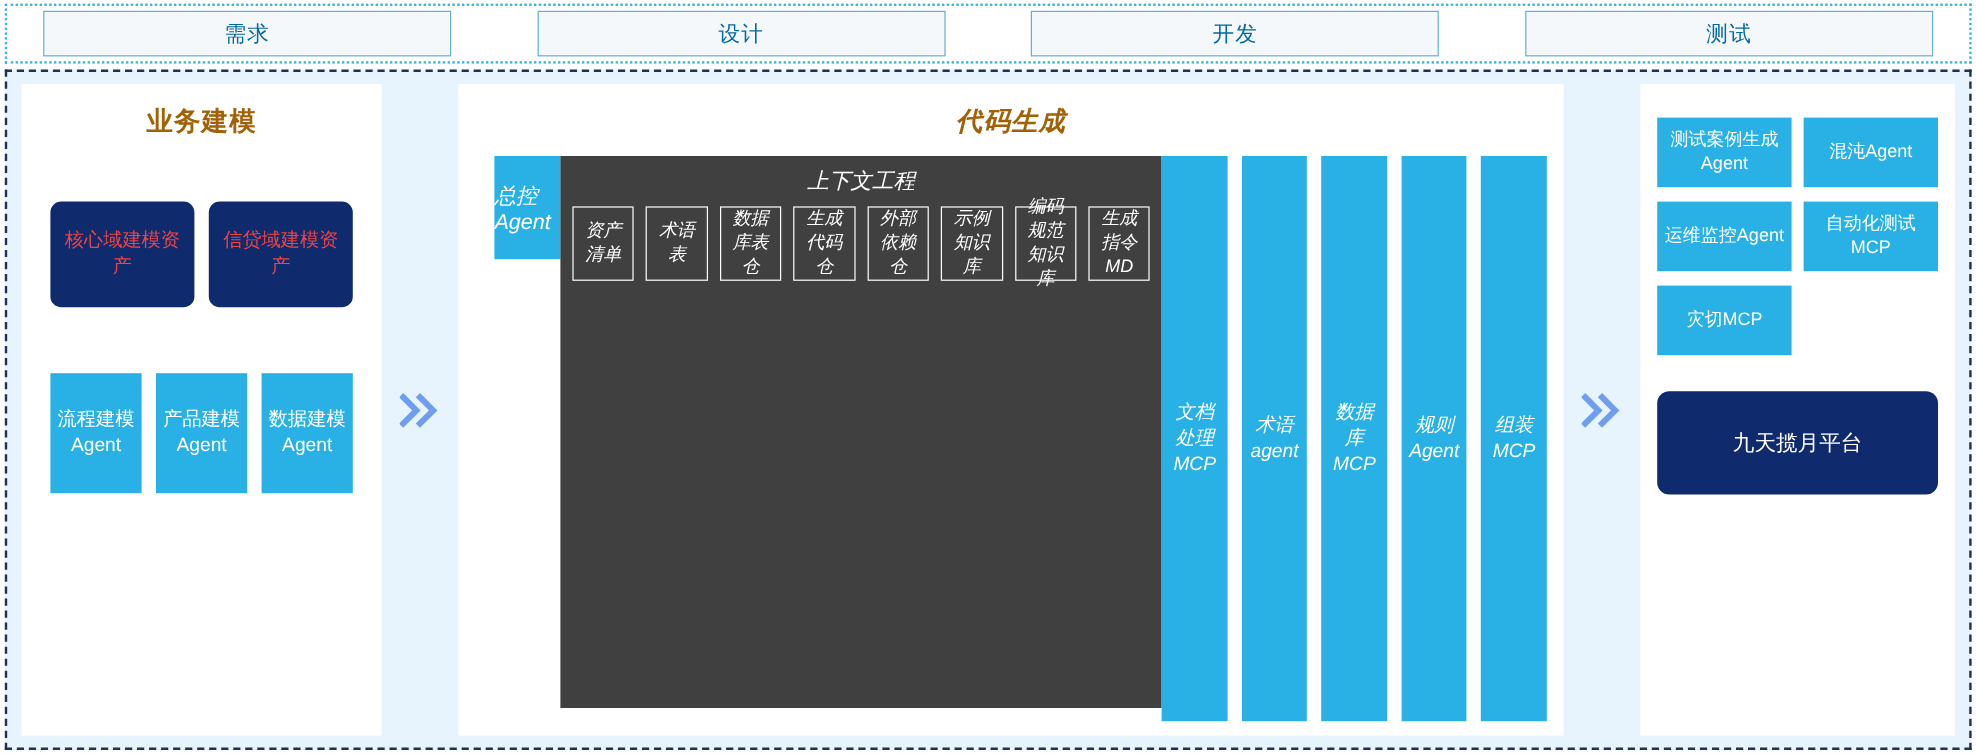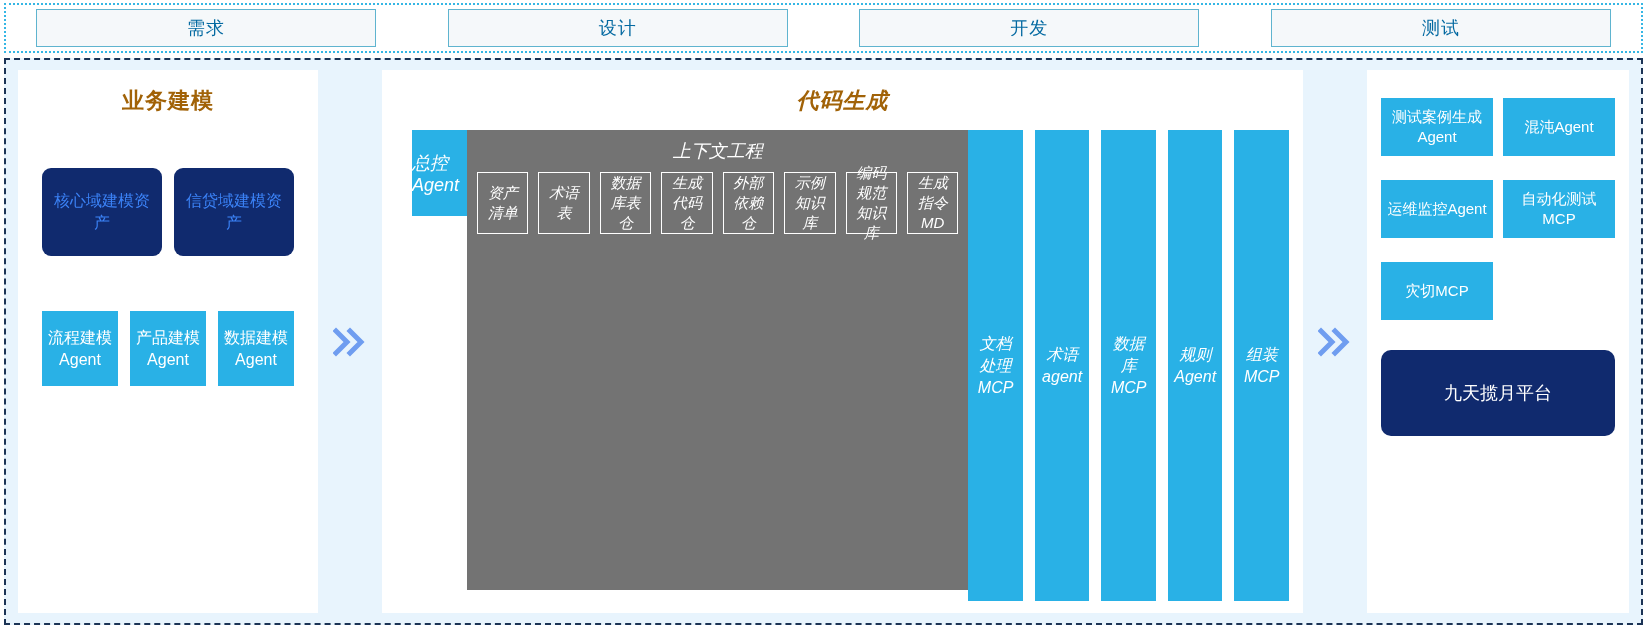--- a/index.html
+++ b/index.html
@@ -73,48 +73,48 @@
     color:#6f9df0;
   }
 
   
   .left-body{flex:1 1 auto;display:flex;flex-direction:column;justify-content:flex-start;}
   .navy-row{display:flex;gap:12px;justify-content:center;margin-top:52px;}
   .navy-card{
     width:120px;height:88px;
     background:#102a6e;
     border-radius:9px;
-    color:#3b82f6;
+    color:#ef4444;
     font-size:16px;line-height:22px;
     display:flex;align-items:center;justify-content:center;
     text-align:center;
     padding:0 6px;box-sizing:border-box;
   }
   .agent-row{display:flex;gap:12px;justify-content:center;margin-top:55px;}
   .agent-card{
-    width:76px;height:75px;
+    width:76px;height:100px;
     background:#29b1e6;
     color:#ffffff;
     font-size:16px;line-height:22px;
     display:flex;align-items:center;justify-content:center;
     text-align:center;
     padding:0 4px;box-sizing:border-box;
   }
 
   
   .center-body{flex:1 1 auto;display:flex;flex-direction:row;margin-top:14px;margin-left:16px;}
   .master-agent{
     height:86px;
     background:#29b1e6;
     color:#ffffff;font-size:18px;
     display:flex;align-items:center;justify-content:center;
     margin-bottom:11px;
   }
   .ctx-block{
-    background:#737373;
+    background:#404040;
     padding:9px 10px 13px 10px;
     box-sizing:border-box;
     margin-bottom:11px;
   }
   .ctx-title{
     text-align:center;color:#ffffff;font-size:18px;
     margin-bottom:9px;
   }
   .ctx-row{display:flex;gap:10px;justify-content:space-between;}
   .ctx-item{
@@ -134,21 +134,21 @@
     background:#29b1e6;
     color:#ffffff;
     font-size:16px;line-height:22px;
     display:flex;align-items:center;justify-content:center;
     text-align:center;
     padding:0 4px;box-sizing:border-box;
   }
 
   
   .right-body{flex:1 1 auto;display:flex;flex-direction:column;margin-top:16px;}
-  .right-grid{display:grid;grid-template-columns:1fr 1fr;gap:24px 10px;}
+  .right-grid{display:grid;grid-template-columns:1fr 1fr;gap:12px 10px;}
   .right-card{
     height:58px;
     background:#29b1e6;
     color:#ffffff;
     font-size:15px;line-height:20px;
     display:flex;align-items:center;justify-content:center;
     text-align:center;
     padding:0 4px;box-sizing:border-box;
   }
   .platform-card{

